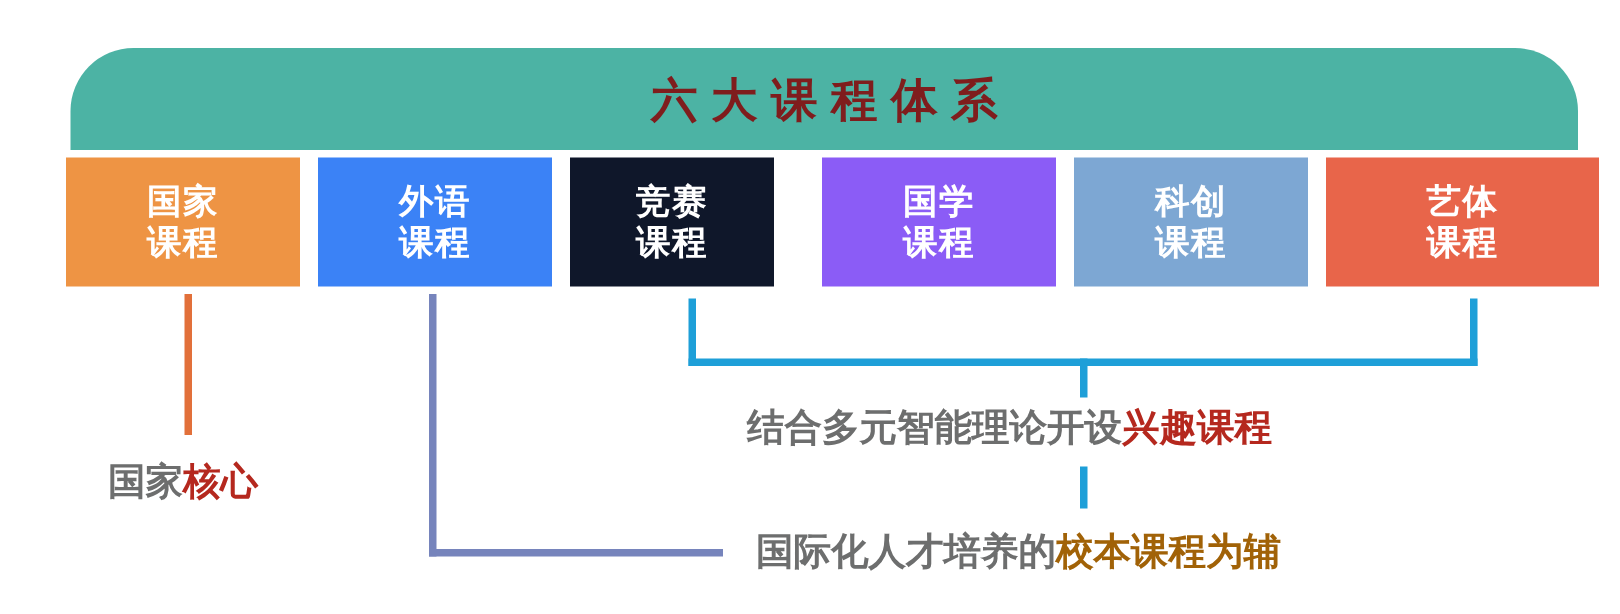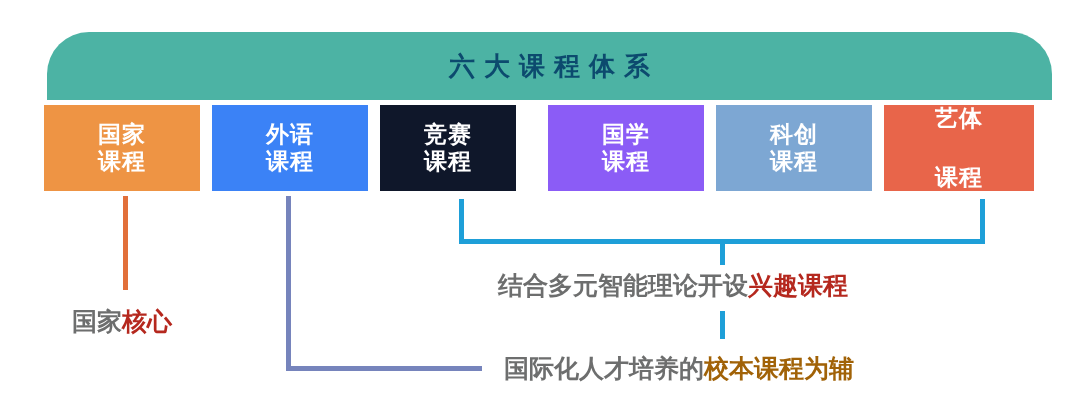--- a/index.html
+++ b/index.html
@@ -12,21 +12,21 @@
   #stage{position:relative;width:1080px;height:409px;}
 
   
   .banner{
     position:absolute;left:47px;top:32px;width:1005px;height:68px;
     background:#4cb3a4;
     border-radius:42px 42px 0 0;
     display:flex;align-items:center;justify-content:center;
   }
   .banner-title{
-    color:#0c4a6e;font-size:26px;font-weight:bold;
+    color:#7f1d1d;font-size:31px;font-weight:bold;
     letter-spacing:9px;text-indent:9px;line-height:1;
   }
 
   
   .box{
     position:absolute;top:105px;height:86px;
     display:flex;flex-direction:column;align-items:center;justify-content:center;
     color:#ffffff;font-weight:bold;font-size:23px;line-height:1.16;
   }
   .box span{display:block;letter-spacing:1px;}
@@ -79,21 +79,21 @@
     <span>课程</span>
   </div>
   <div class="box" id="box3" style="left: 548px; width: 156px; background: #8b5cf6;">
     <span>国学</span>
     <span>课程</span>
   </div>
   <div class="box" id="box4" style="left: 716px; width: 156px; background: rgb(125, 167, 211);">
     <span>科创</span>
     <span>课程</span>
   </div>
-  <div class="box" id="box5" style="left: 884px; width: 150px; background: rgb(232, 101, 74); justify-content: space-between;">
+  <div class="box" id="box5" style="left: 884px; width: 182px; background: rgb(232, 101, 74);">
     <span>艺体</span>
     <span>课程</span>
   </div>
 
   <div class="seg c-orange" style="background: rgb(226, 112, 58);"></div>
   <div class="seg c-purple-v" style="background: rgb(118, 132, 188);"></div>
   <div class="seg c-purple-h" style="background: rgb(118, 132, 188);"></div>
   <div class="seg c-blue-l" style="background: rgb(30, 159, 216);"></div>
   <div class="seg c-blue-r" style="background: rgb(30, 159, 216);"></div>
   <div class="seg c-blue-h" style="background: rgb(30, 159, 216);"></div>

